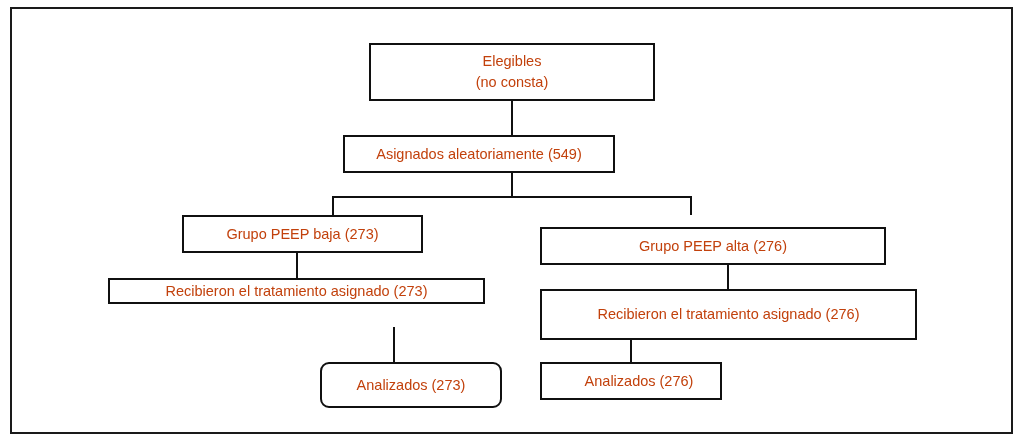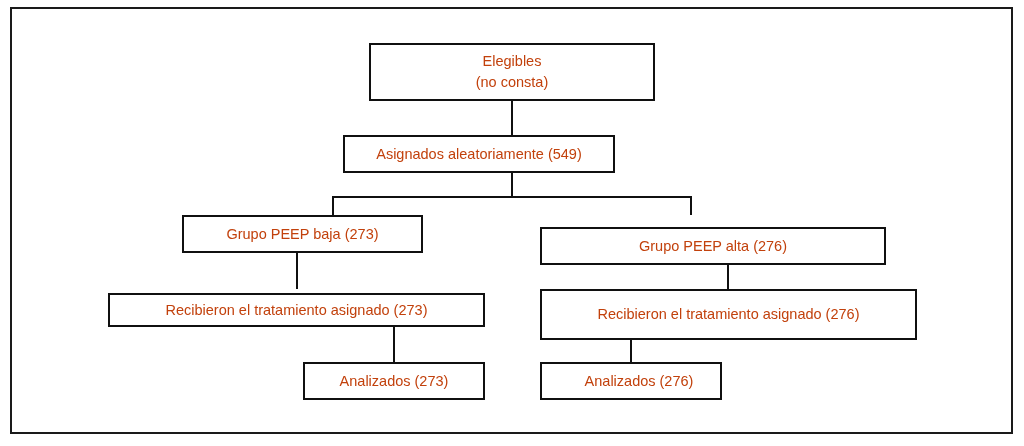--- a/index.html
+++ b/index.html
@@ -82,26 +82,26 @@
       </div>
       <div class="node" style="left: 343px; top: 135px; width: 272px; height: 38px;">
         <span>Asignados aleatoriamente (549)</span>
       </div>
       <div class="node" style="left: 182px; top: 215px; width: 241px; height: 38px;">
         <span>Grupo PEEP baja (273)</span>
       </div>
       <div class="node" style="left: 540px; top: 227px; width: 346px; height: 38px;">
         <span>Grupo PEEP alta (276)</span>
       </div>
-      <div class="node" style="left: 108px; top: 293px; width: 377px; height: 34px;">
+      <div class="node" style="left: 108px; top: 278px; width: 377px; height: 26px;">
         <span>Recibieron el tratamiento asignado (273)</span>
       </div>
       <div class="node" style="left: 540px; top: 289px; width: 377px; height: 51px; text-align: center;">
         <span>Recibieron el tratamiento asignado (276)</span>
       </div>
-      <div class="node" style="left: 303px; top: 362px; width: 182px; height: 38px;">
+      <div class="node" style="left: 320px; top: 362px; width: 182px; height: 46px; border-radius: 9px;">
         <span>Analizados (273)</span>
       </div>
       <div class="node" style="left: 540px; top: 362px; width: 182px; height: 38px; padding-left: 16px;">
         <span>Analizados (276)</span>
       </div>
     </div>
 </div>
 
 </body></html>

